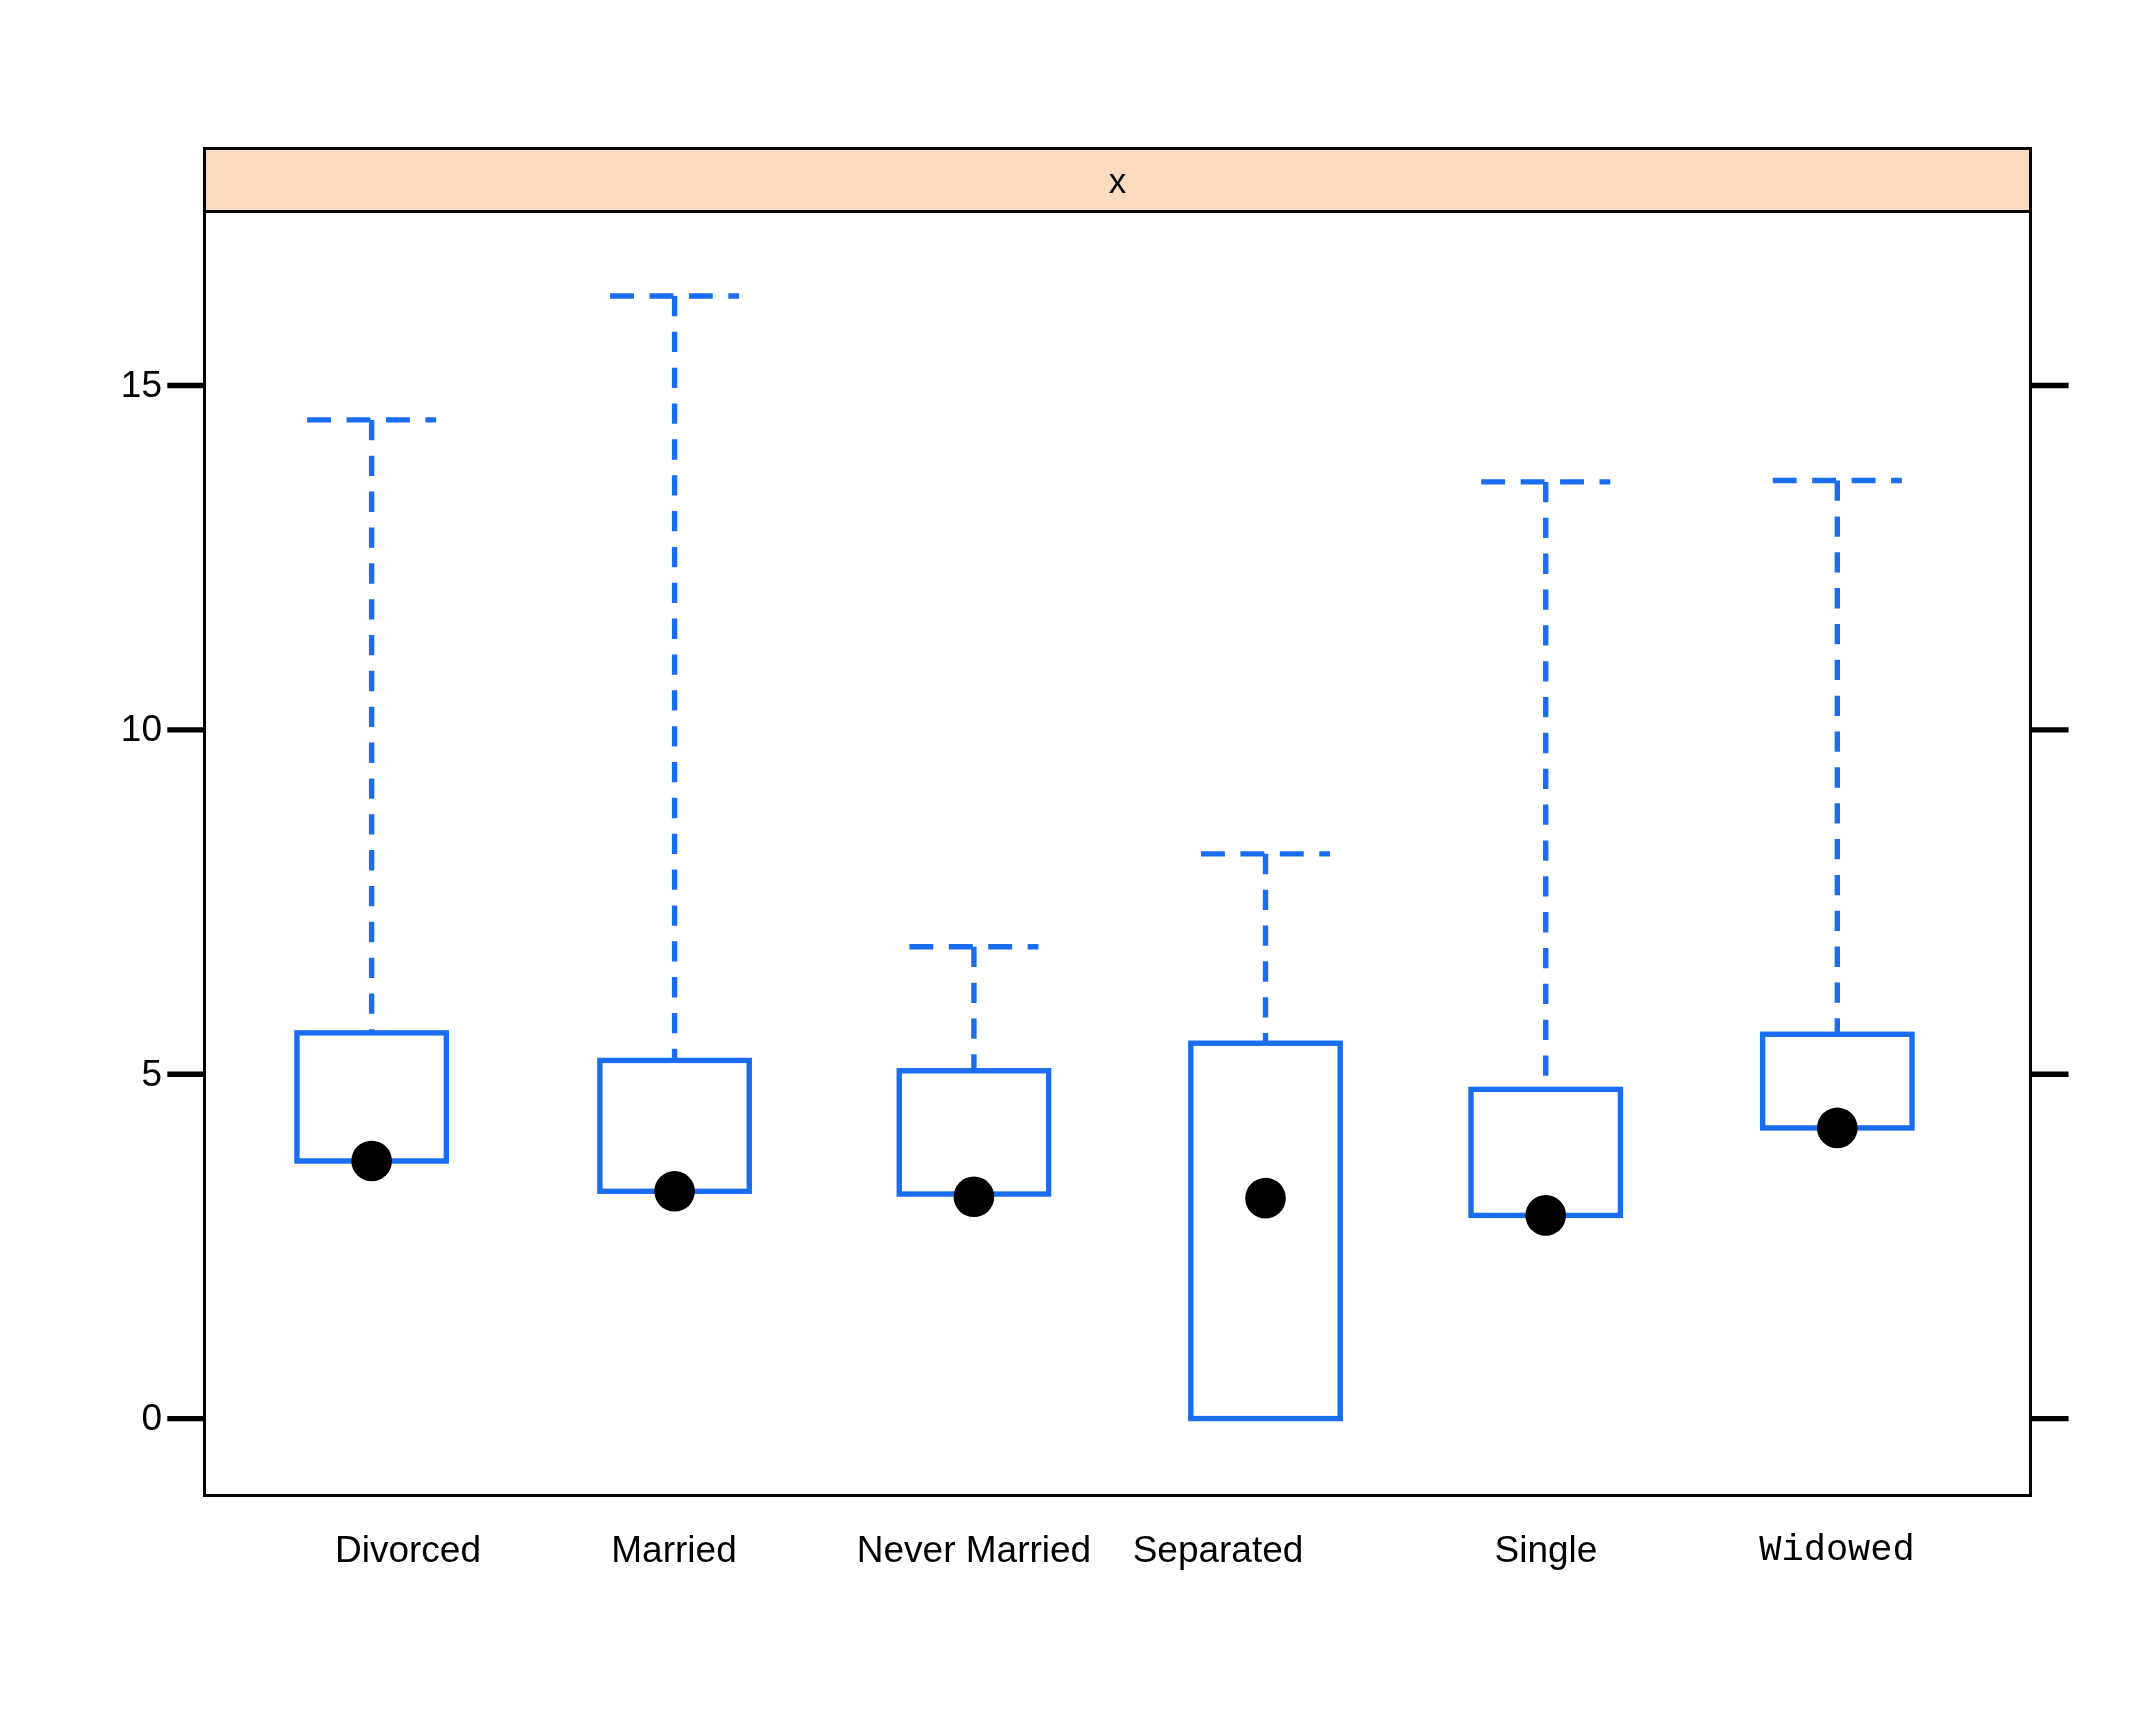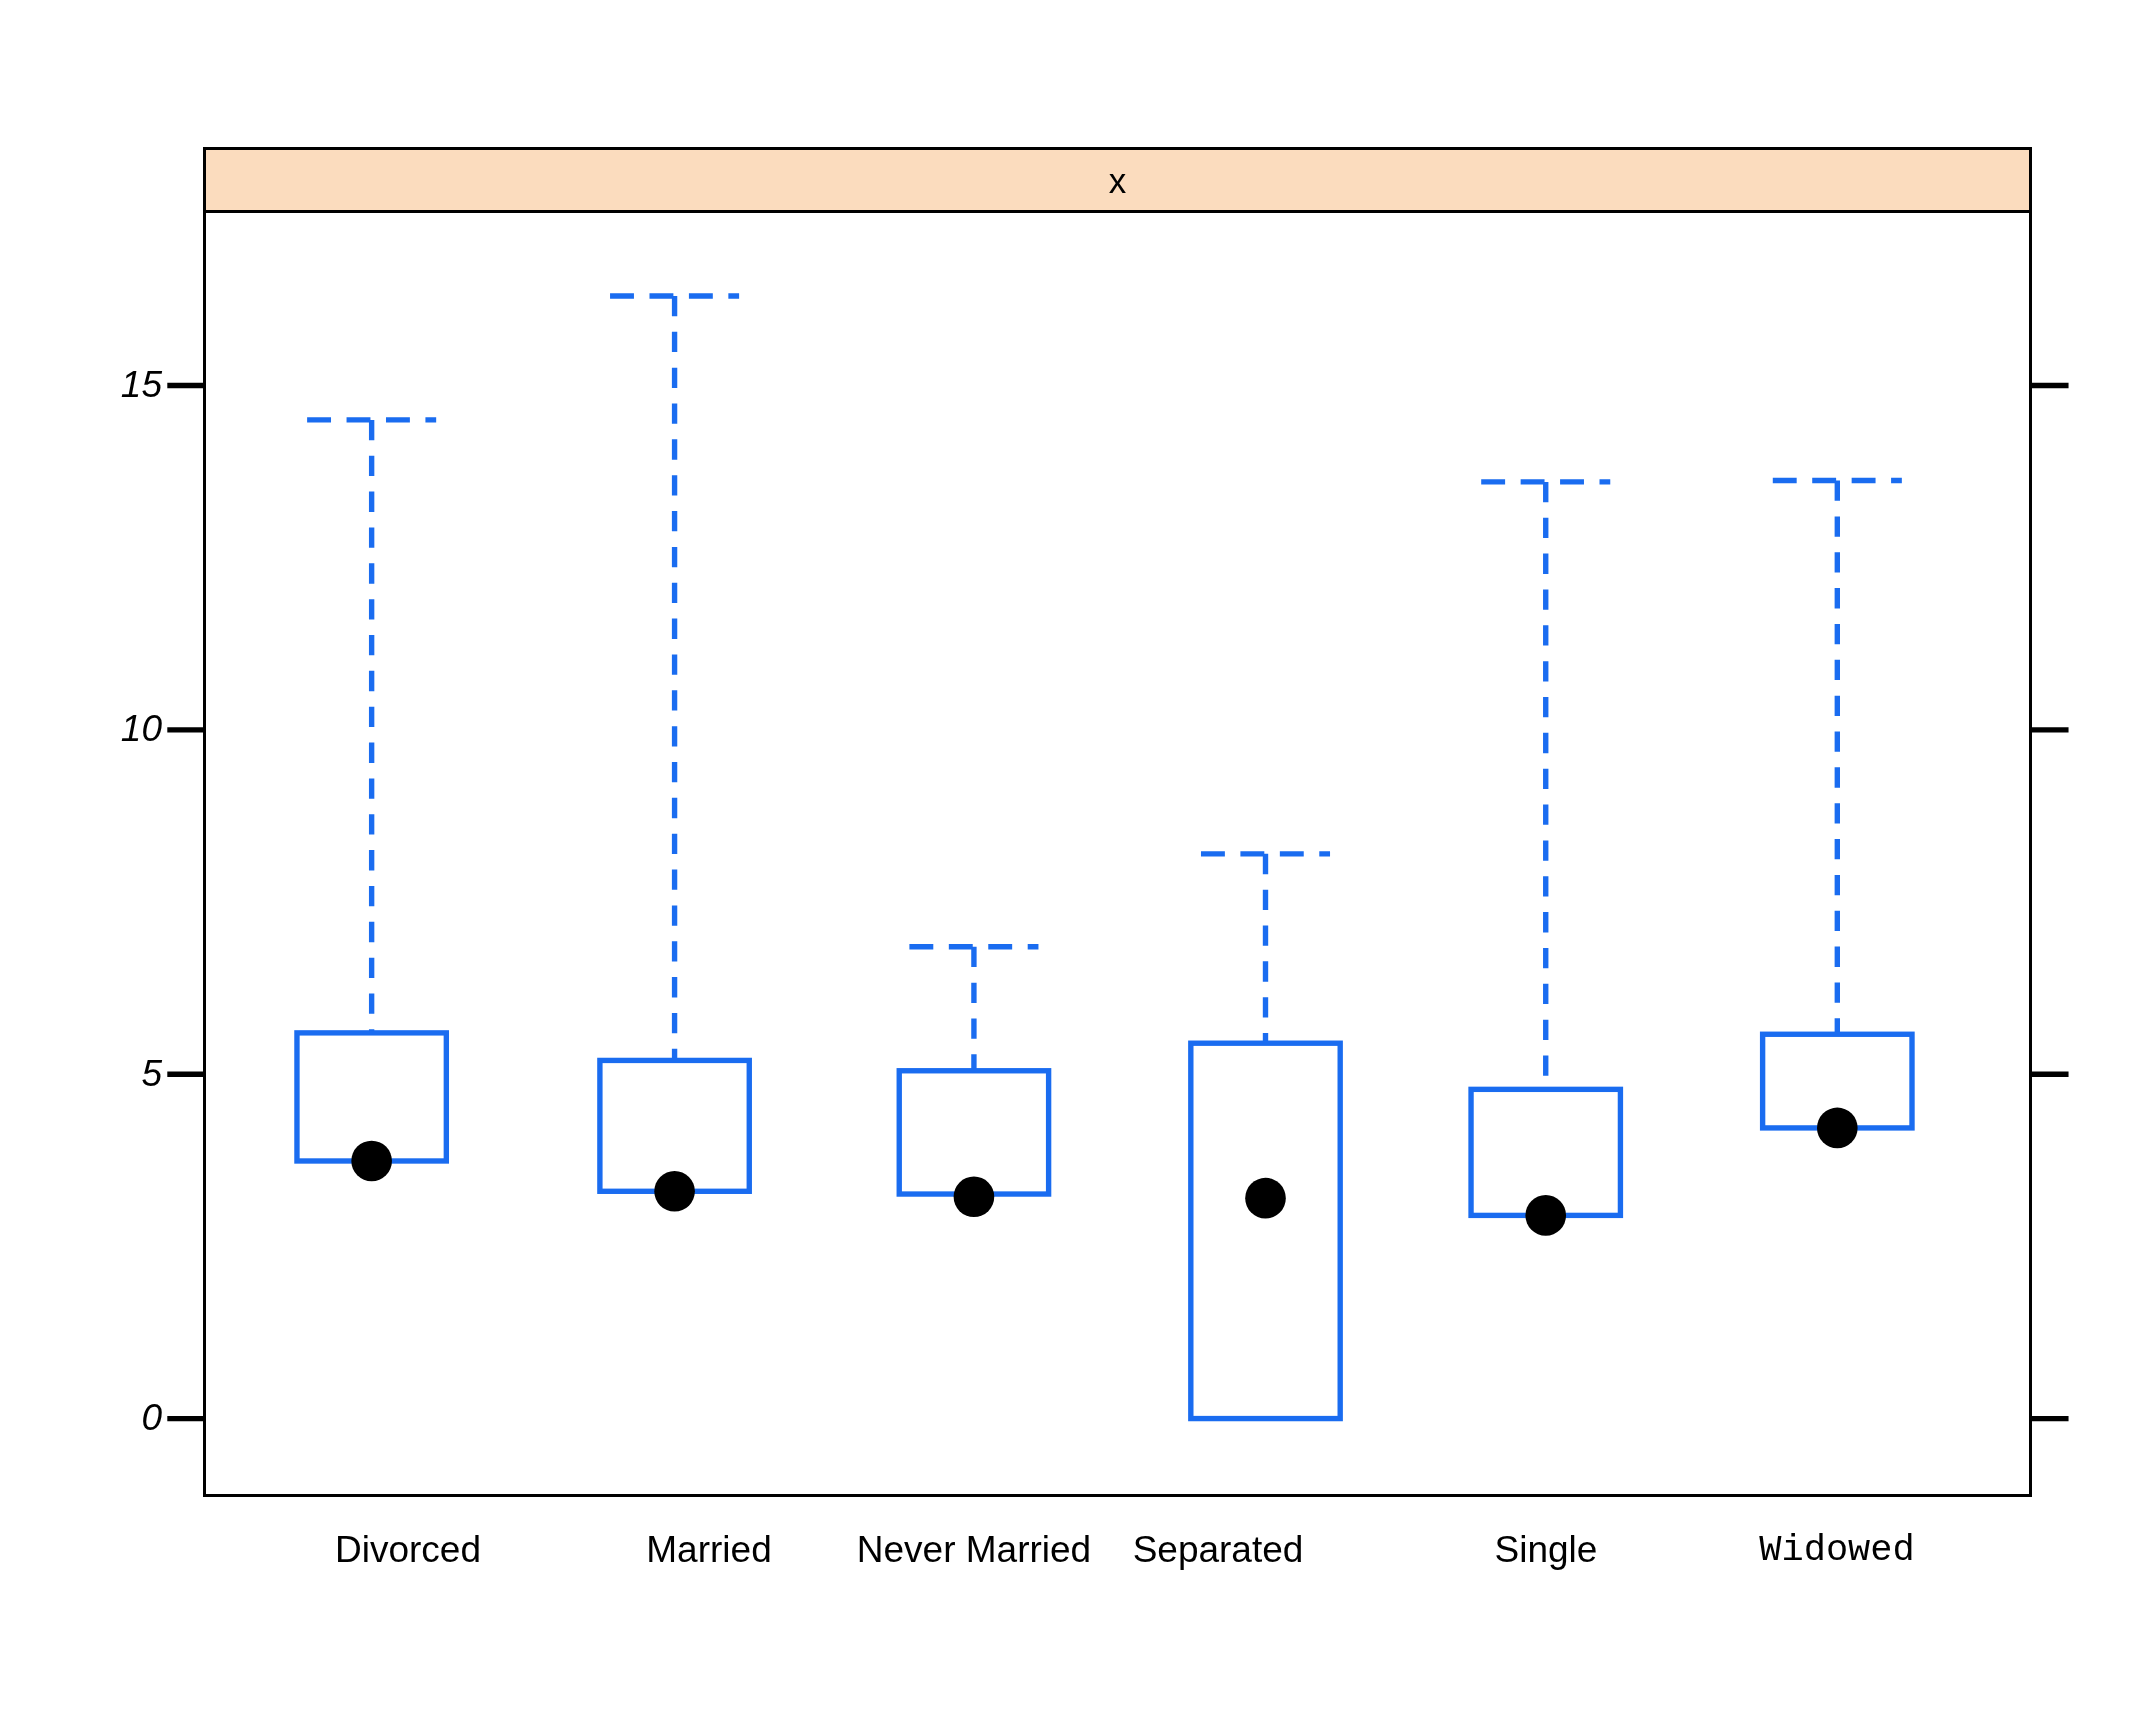--- a/index.html
+++ b/index.html
@@ -34,21 +34,20 @@
 
   .plotsvg { position:absolute; left:0; top:0; width:2151px; height:1721px; }
 
   
   .ytick-label {
     position:absolute;
     font-size:37px; color:#000000;
     text-align:right; width:96px;
     transform:translateY(-50%);
     font-family:"Liberation Sans", sans-serif;
-    font-style:italic;
   }
   .xtick-label {
     position:absolute;
     font-size:37px; color:#000000;
     text-align:center;
     transform:translateX(-50%);
     white-space:nowrap;
     font-family:"Liberation Sans", sans-serif;
   }
   .xaxis-title {
@@ -116,21 +115,21 @@
         <circle cx="3075" cy="1887.5746666666666" r="34" fill="#000000"></circle>
       </g>
     </svg>
 
   <div class="ytick-label" style="left:66px; top:385px;">15</div>
   <div class="ytick-label" style="left:66px; top:729px;">10</div>
   <div class="ytick-label" style="left:66px; top:1074px;">5</div>
   <div class="ytick-label" style="left:66px; top:1418px;">0</div>
 
   <div class="xtick-label" style="left:372px;  top:1529px;margin-left:36px;">Divorced</div>
-  <div class="xtick-label" style="left:674px; top:1529px;margin-left:35px;">Married</div>
+  <div class="xtick-label" style="left:674px; top:1529px;">Married</div>
   <div class="xtick-label" style="left:974px; top:1529px;text-align:center;">Never Married</div>
   <div class="xtick-label" style="left:1218px; top:1529px;">Separated</div>
   <div class="xtick-label" style="left:1546px; top:1529px;">Single</div>
   <div class="xtick-label" style="left:1837px; top:1529px;font-family:Liberation Mono, monospace;">Widowed</div>
 
 
 </div>
 
 
 </body></html>

